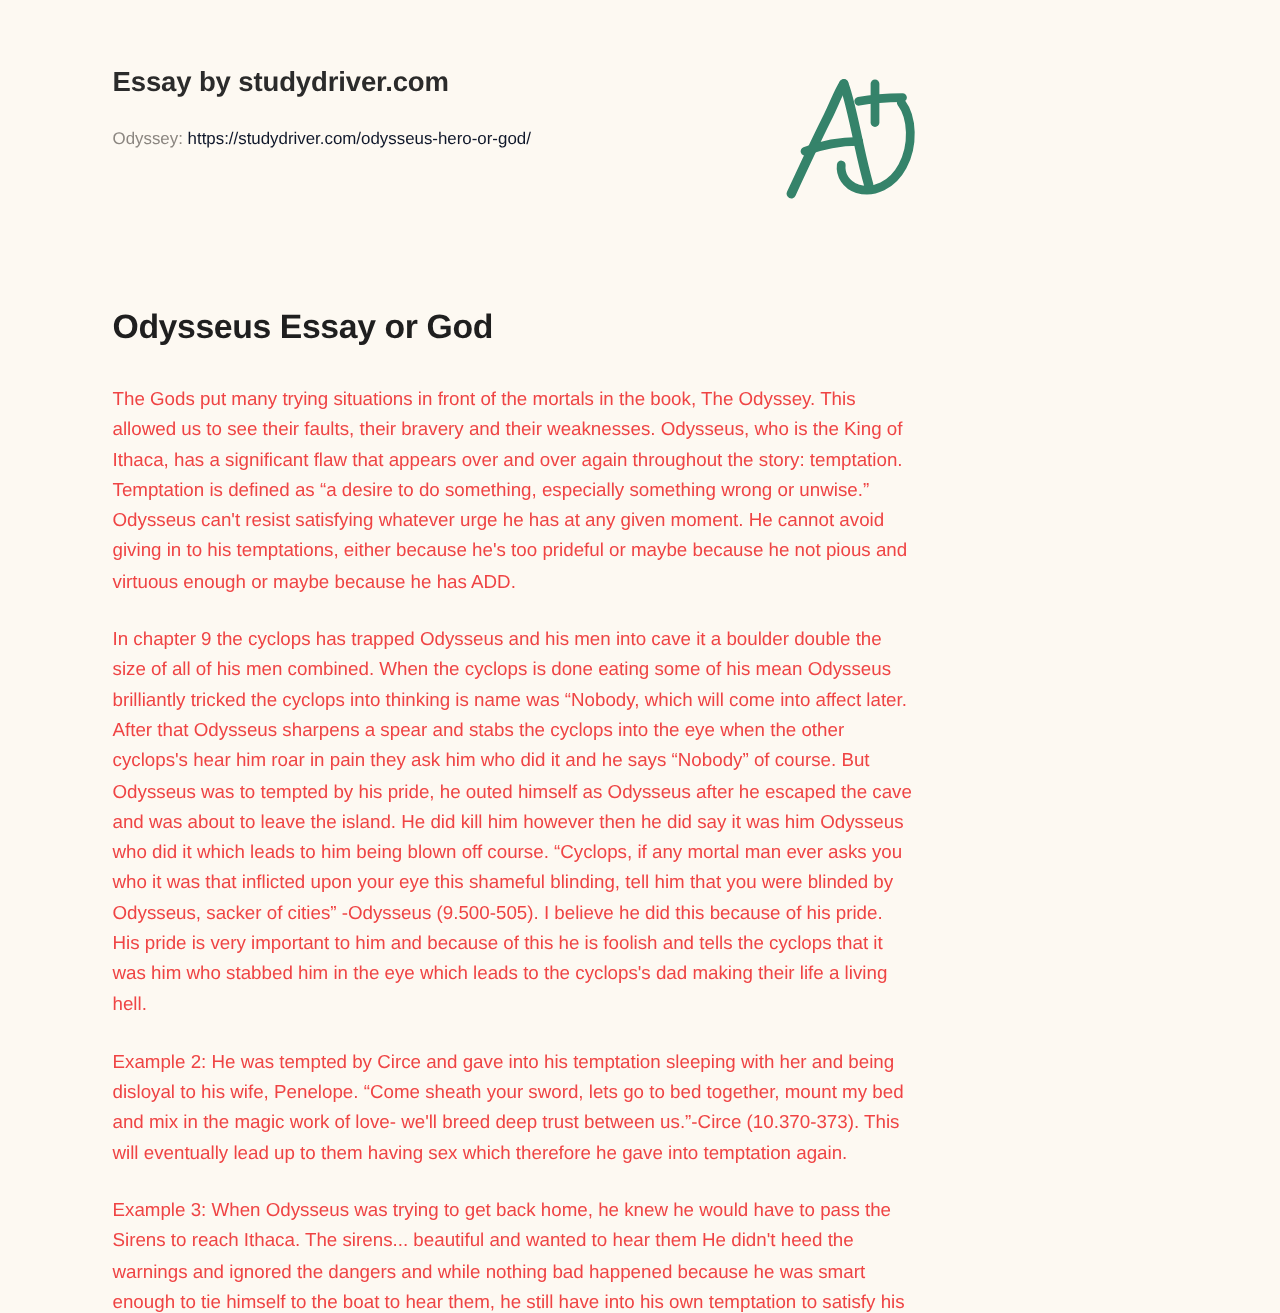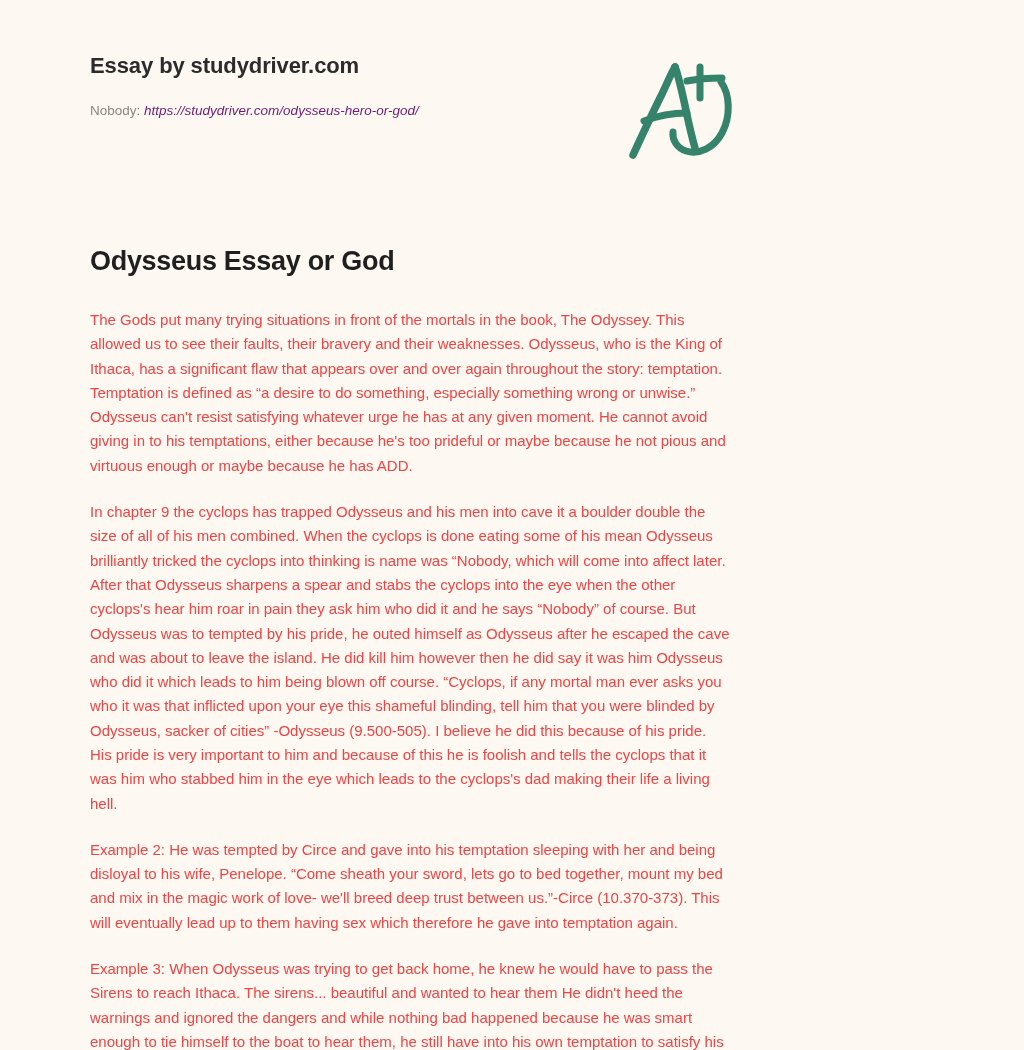--- a/index.html
+++ b/index.html
@@ -46,23 +46,22 @@
     color: #8b8680;
     margin: 0;
     white-space: nowrap;
   }
 
   .source-label {
     color: #8b8680;
   }
 
   .source-url {
-    color: #701a75;
+    color: #0f172a;
     text-decoration: none;
-    font-style: italic;
   }
 
   
   .logo {
     position: absolute;
     top: 58px;
     right: 82px;
     width: 118px;
     height: 104px;
     display: block;
@@ -97,21 +96,21 @@
 </head>
 <body>
 
 <div class="page">
 
   <div class="header">
 
     <div class="brand-line">Essay by studydriver.com</div>
 
     <div class="source-line">
-      <span class="source-label">Nobody:</span>
+      <span class="source-label">Odyssey:</span>
       <a class="source-url" href="#">https://studydriver.com/odysseus-hero-or-god/</a>
     </div>
 
     <svg class="logo" viewBox="0 0 118 104" aria-hidden="true">
       <g fill="none" stroke="#35836a" stroke-linecap="round" stroke-linejoin="round">
 
         <path d="M12 97 C18 84, 30 58, 41 36 C46 26, 50 15, 54 9" stroke-width="7.5"></path>
 
         <path d="M54 9 C58 19, 62 38, 66 57 C69 71, 72 83, 74 90" stroke-width="7.5"></path>
 

